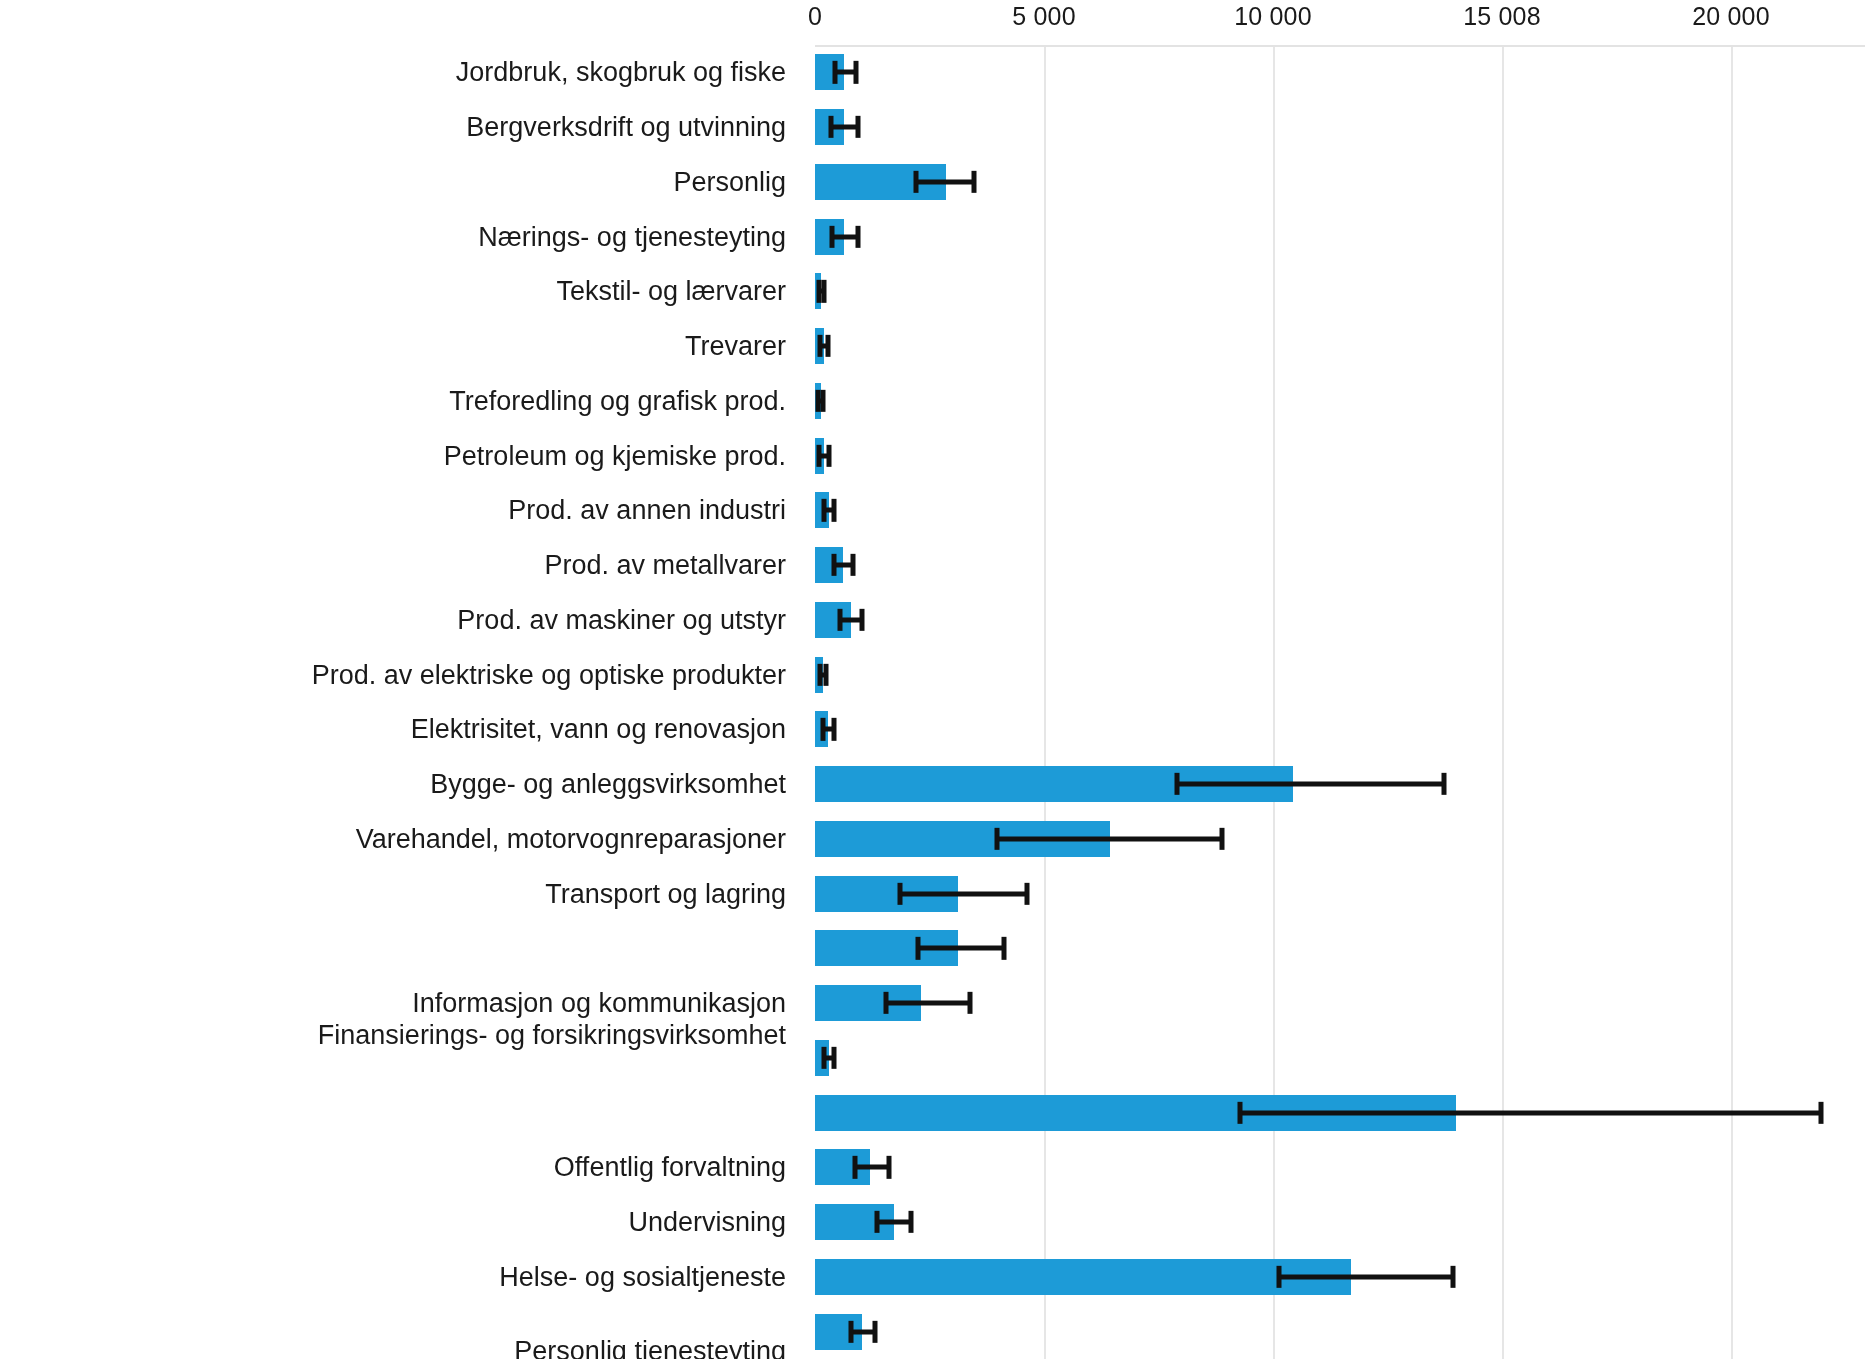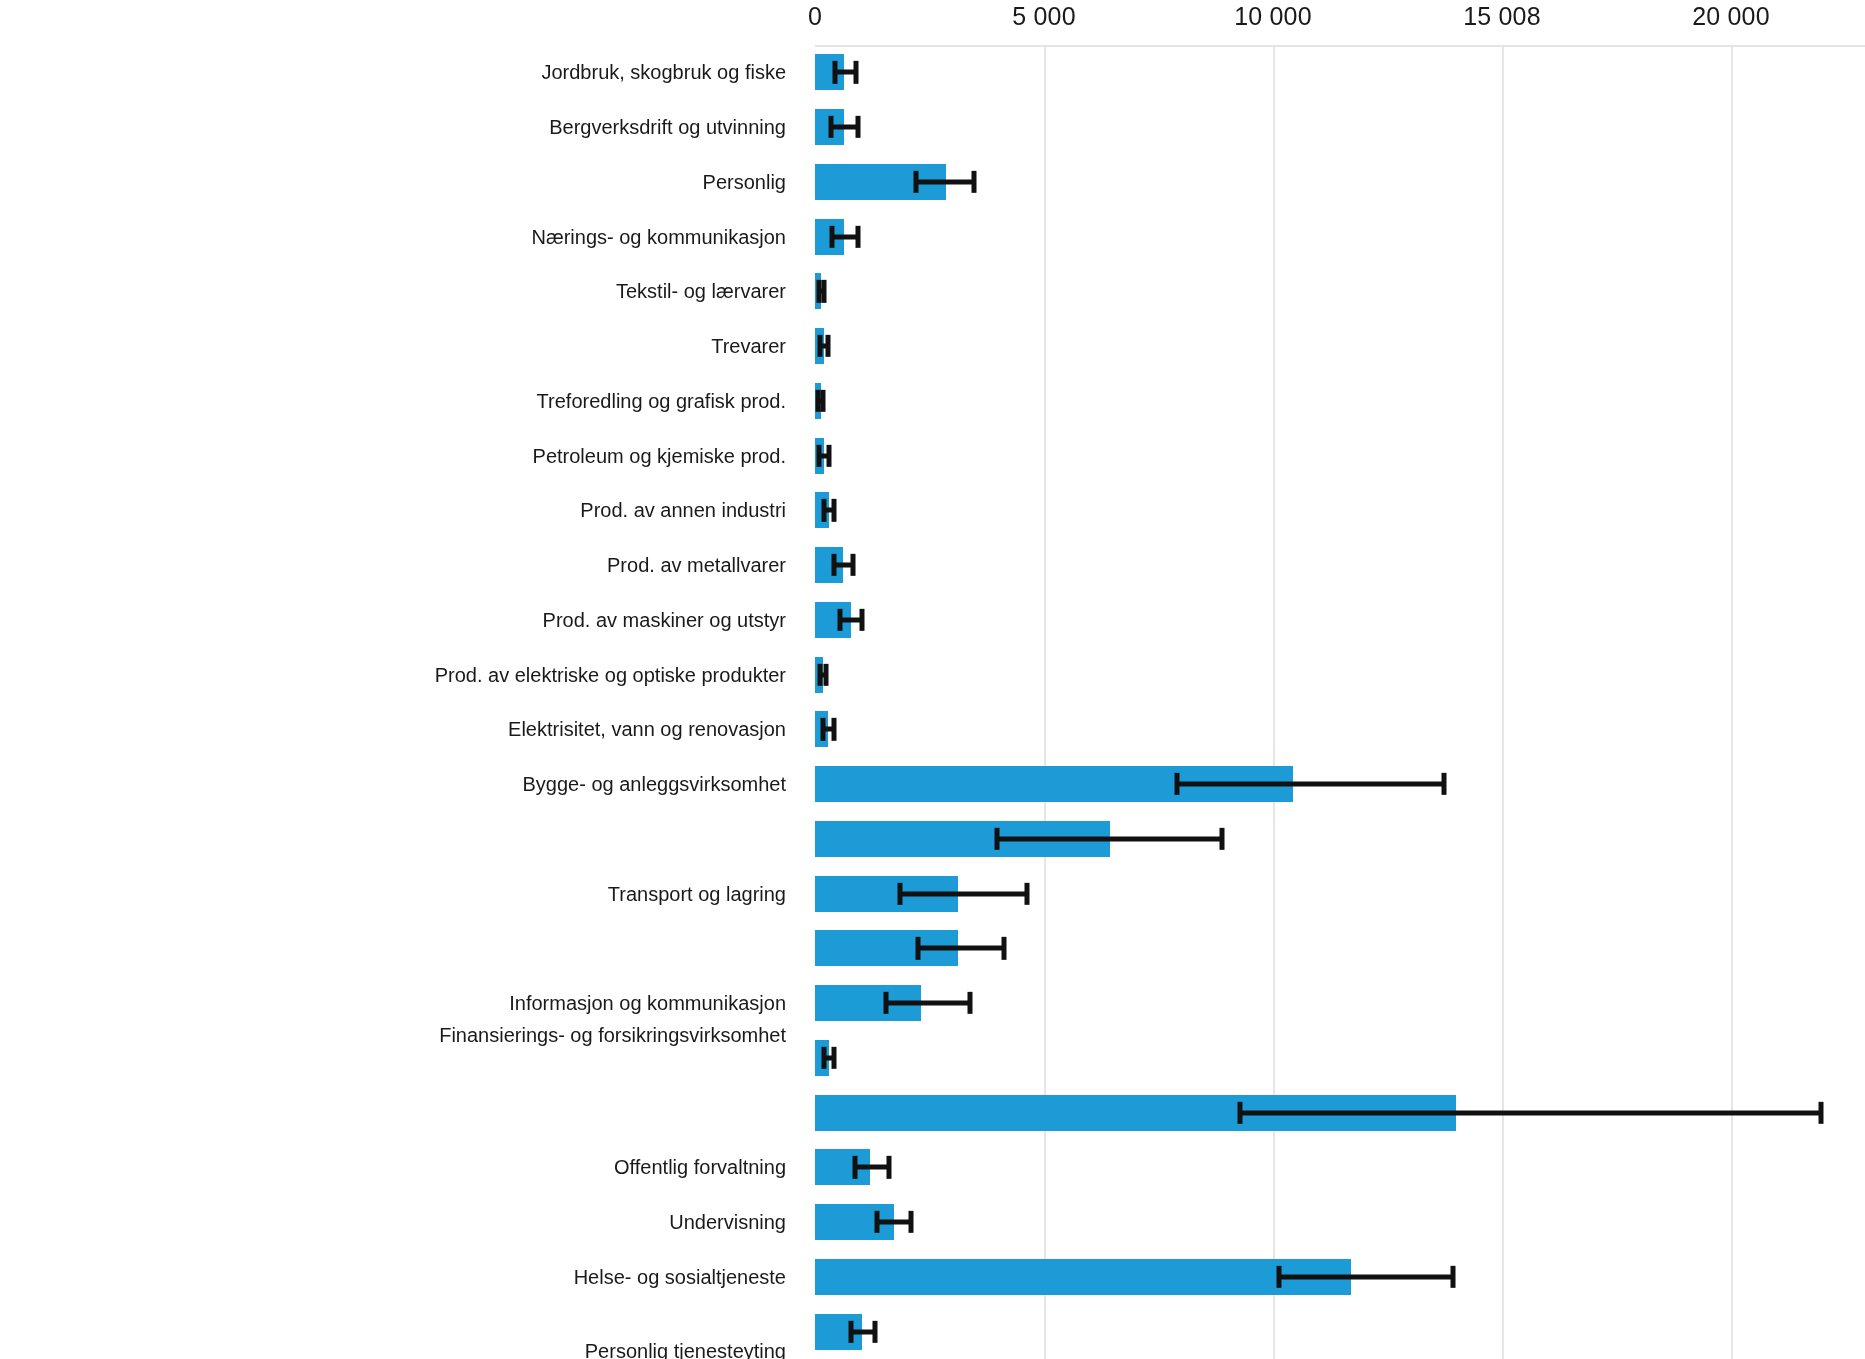--- a/index.html
+++ b/index.html
@@ -57,21 +57,21 @@
     position: absolute;
     left: 0;
     top: 45px;
     width: 800px;
     height: 1314px;
   }
   .y-label {
     position: absolute;
     right: 0;
     text-align: center;
-    font-size: 20px;
+    font-size: 27px;
     color: #1a1a1a;
     white-space: nowrap;
     transform: translateY(-50%);
     line-height: 1;
     padding-right: 14px;
   }
   
   #bars-layer {
     position: absolute;
     left: 815px;
@@ -115,31 +115,32 @@
       <div class="gridline" style="left: 229px;"></div>
       <div class="gridline" style="left: 458px;"></div>
       <div class="gridline" style="left: 687px;"></div>
       <div class="gridline" style="left: 916px;"></div>
     </div>
 
   <div id="y-axis-labels">
       <div class="y-label" style="top: 27.375px;">Jordbruk, skogbruk og fiske</div>
       <div class="y-label" style="top: 82.125px;">Bergverksdrift og utvinning</div>
       <div class="y-label" style="top: 136.875px;">Personlig</div>
-      <div class="y-label" style="top: 191.625px;">Nærings- og kommunikasjon</div>
+      <div class="y-label" style="top: 191.625px;">Nærings- og tjenesteyting</div>
       <div class="y-label" style="top: 246.375px;">Tekstil- og lærvarer</div>
       <div class="y-label" style="top: 301.125px;">Trevarer</div>
       <div class="y-label" style="top: 355.875px;">Treforedling og grafisk prod.</div>
       <div class="y-label" style="top: 410.625px;">Petroleum og kjemiske prod.</div>
       <div class="y-label" style="top: 465.375px;">Prod. av annen industri</div>
       <div class="y-label" style="top: 520.125px;">Prod. av metallvarer</div>
       <div class="y-label" style="top: 574.875px;">Prod. av maskiner og utstyr</div>
       <div class="y-label" style="top: 629.625px;">Prod. av elektriske og optiske produkter</div>
       <div class="y-label" style="top: 684.375px;">Elektrisitet, vann og renovasjon</div>
       <div class="y-label" style="top: 739.125px;">Bygge- og anleggsvirksomhet</div>
+      <div class="y-label" style="top: 793.875px;">Varehandel, motorvognreparasjoner</div>
       <div class="y-label" style="top: 848.625px;">Transport og lagring</div>
       <div class="y-label" style="top: 958.125px;">Informasjon og kommunikasjon</div>
       <div class="y-label" style="top: 990px;">Finansierings- og forsikringsvirksomhet</div>
       <div class="y-label" style="top: 1122.38px;">Offentlig forvaltning</div>
       <div class="y-label" style="top: 1177.12px;">Undervisning</div>
       <div class="y-label" style="top: 1231.88px;">Helse- og sosialtjeneste</div>
       <div class="y-label" style="top: 1306px;">Personlig tjenesteyting</div>
     </div>
 
   <div id="bars-layer">

